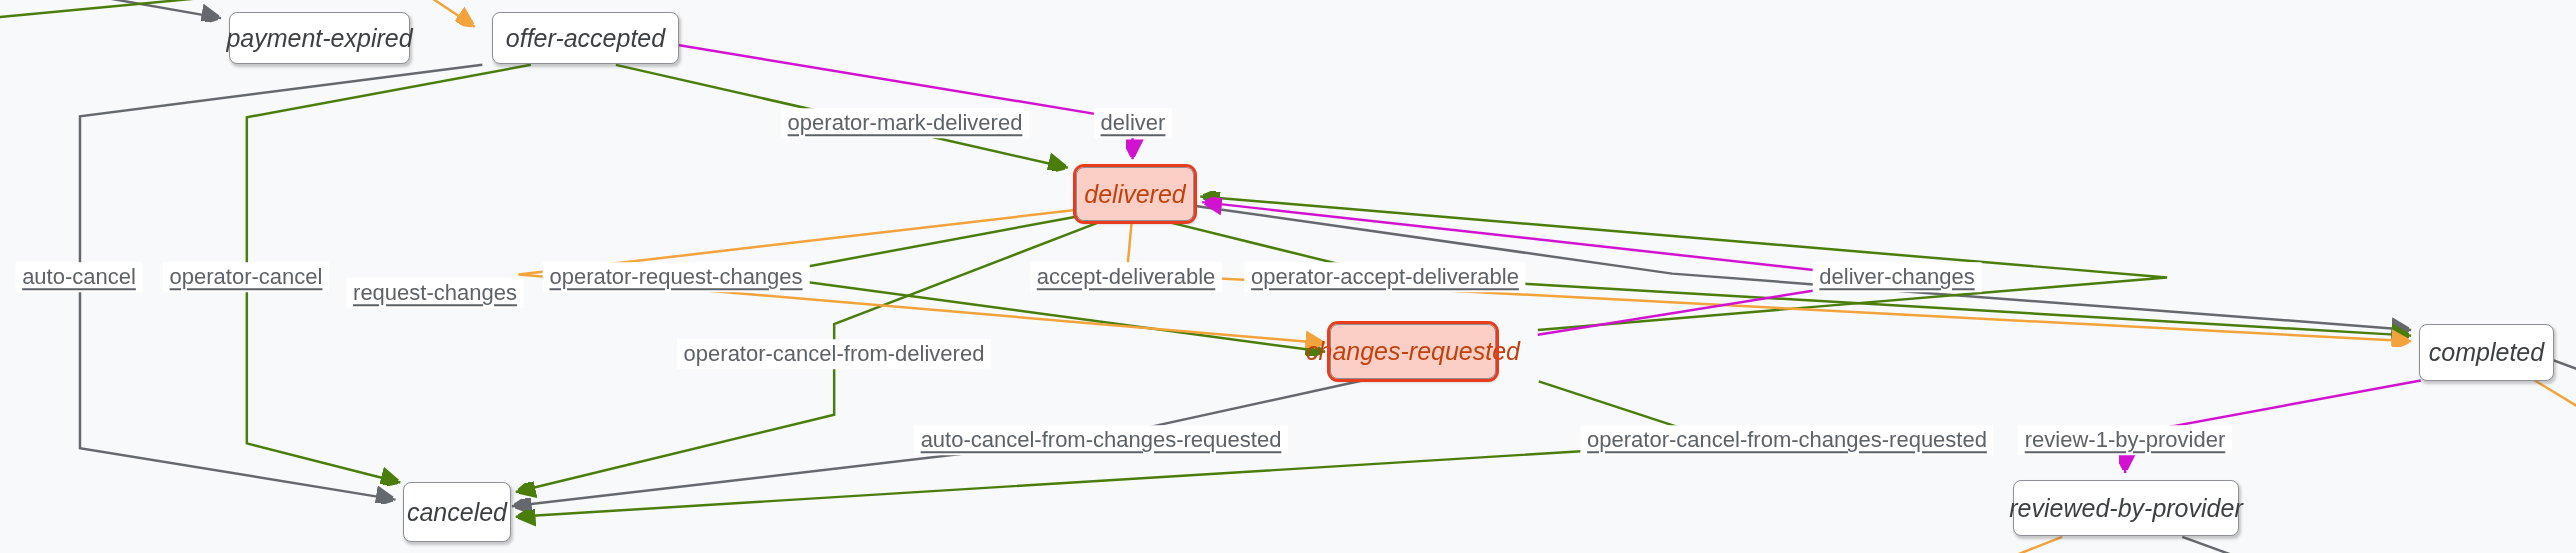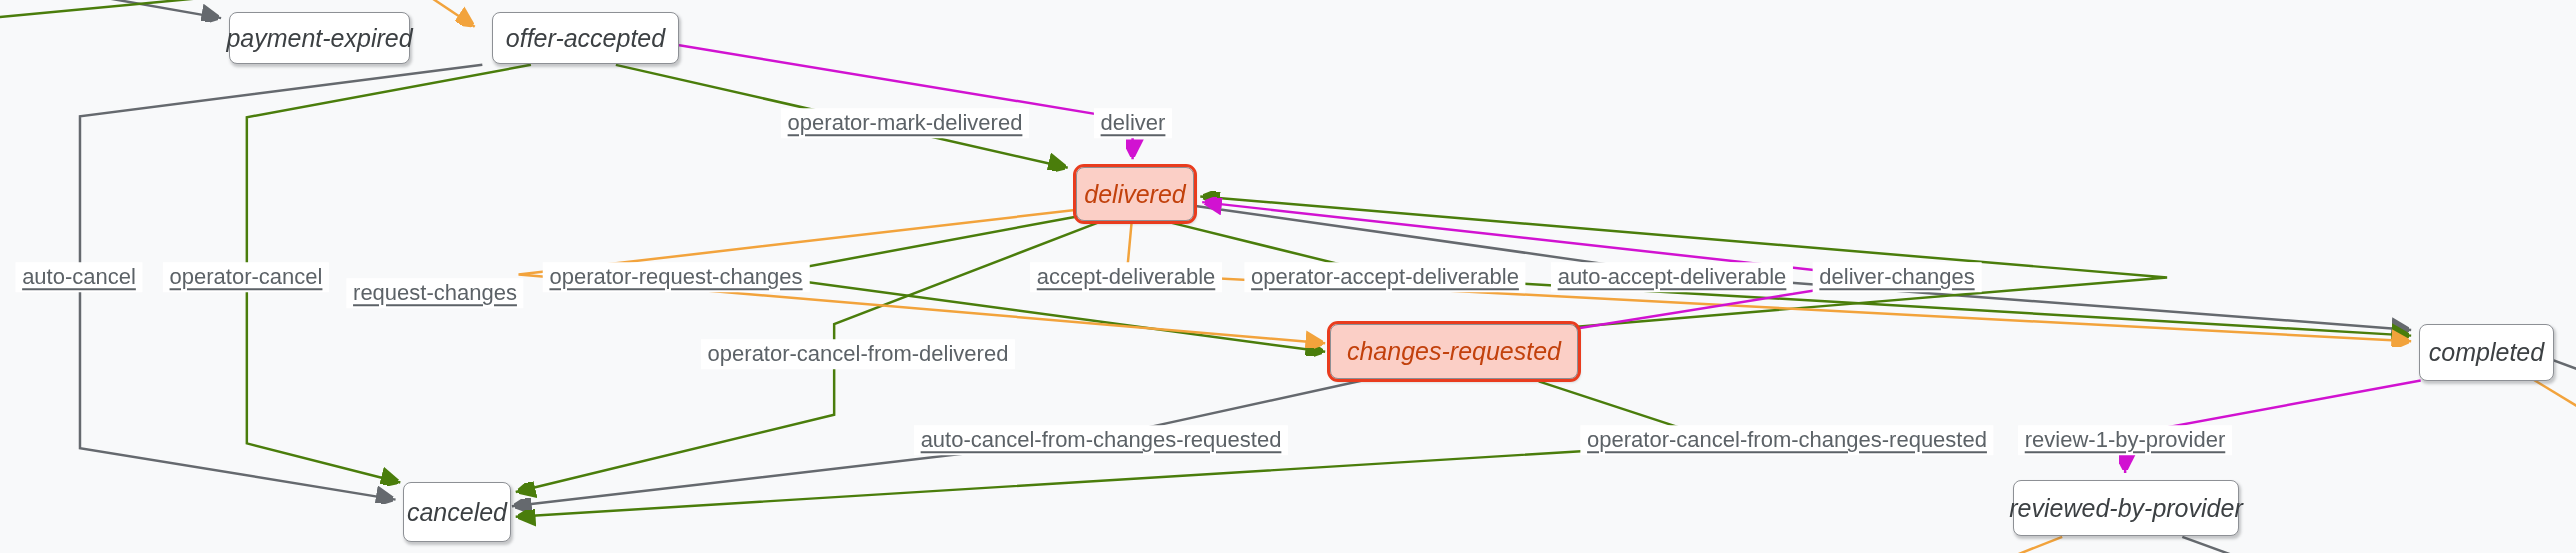--- a/index.html
+++ b/index.html
@@ -8,21 +8,21 @@
   #canvas{position:absolute;left:0;top:0;width:2576px;height:553px;}
   svg#edges{position:absolute;left:0;top:0;z-index:1;}
   .node{position:absolute;z-index:3;box-sizing:border-box;background:#ffffff;
         border:1.9px solid #8d9095;border-radius:8px;display:flex;align-items:center;
         justify-content:center;font-style:italic;font-size:25px;color:#3c4043;
         white-space:nowrap;box-shadow:1.9px 2.9px 2.9px rgba(60,64,67,.28);cursor:pointer;}
   .node.hl{background:#fbcfc6;color:#c2410c;outline:3.8px solid #e93c1e;outline-offset:0;}
   .lbl{position:absolute;z-index:2;transform:translate(-50%,-50%);background:#ffffff;
        color:#5c6267;font-size:22px;line-height:1.25;padding:1px 6.7px;white-space:nowrap;
        text-decoration:underline;text-underline-offset:3.8px;cursor:pointer;}
-  .lbl.plain{text-decoration:none;margin-left:24px;}
+  .lbl.plain{text-decoration:none;}
 </style>
 </head>
 <body>
 
 <div id="canvas">
 
   <svg id="edges" width="2576" height="553" viewBox="0 0 2700 580">
     <defs>
       <marker id="ar-gray" markerWidth="7" markerHeight="7" refX="8" refY="4.5" orient="auto">
           <path d="M0,0 L9,4.5 L0,9 z" fill="#65696e"></path>
@@ -75,42 +75,41 @@
 
   <div class="node" style="left:229px;top:12.4px;width:181px;height:52px;">
     <span>payment-expired</span>
   </div>
   <div class="node" style="left:492px;top:12.4px;width:187px;height:52px;">
     <span>offer-accepted</span>
   </div>
   <div class="node hl" style="left:1076px;top:167px;width:118px;height:54px;">
     <span>delivered</span>
   </div>
-  <div class="node hl" style="left:1330px;top:324px;width:248px;height:55px;">
+  <div class="node hl" style="left:1330px;top:324px;width:166px;height:55px;">
     <span>changes-requested</span>
   </div>
   <div class="node" style="left:2419px;top:324px;width:135px;height:57px;">
     <span>completed</span>
   </div>
   <div class="node" style="left:403px;top:482px;width:108px;height:60px;">
     <span>canceled</span>
   </div>
   <div class="node" style="left:2013px;top:480px;width:226px;height:56px;">
     <span>reviewed-by-provider</span>
   </div>
 
   <div class="lbl" style="left:905px;top:123px;">operator-mark-delivered</div>
   <div class="lbl" style="left:1133px;top:123px;">deliver</div>
   <div class="lbl" style="left:79px;top:277px;">auto-cancel</div>
   <div class="lbl" style="left:246px;top:277px;">operator-cancel</div>
   <div class="lbl" style="left:435px;top:277px;margin-top:16px;">request-changes</div>
   <div class="lbl" style="left:676px;top:277px;">operator-request-changes</div>
   <div class="lbl" style="left:1126px;top:277px;">accept-deliverable</div>
   <div class="lbl" style="left:1385px;top:277px;">operator-accept-deliverable</div>
-  <div class="lbl" style="left:1672px;top:277px;">auto-accept-deliverable</div>
   <div class="lbl" style="left:1897px;top:277px;">deliver-changes</div>
   <div class="lbl plain" style="left:834px;top:354px;">operator-cancel-from-delivered</div>
   <div class="lbl" style="left:1101px;top:440px;">auto-cancel-from-changes-requested</div>
   <div class="lbl" style="left:1787px;top:440px;">operator-cancel-from-changes-requested</div>
   <div class="lbl" style="left:2125px;top:440px;">review-1-by-provider</div>
 
 </div>
 
 
 </body></html>

